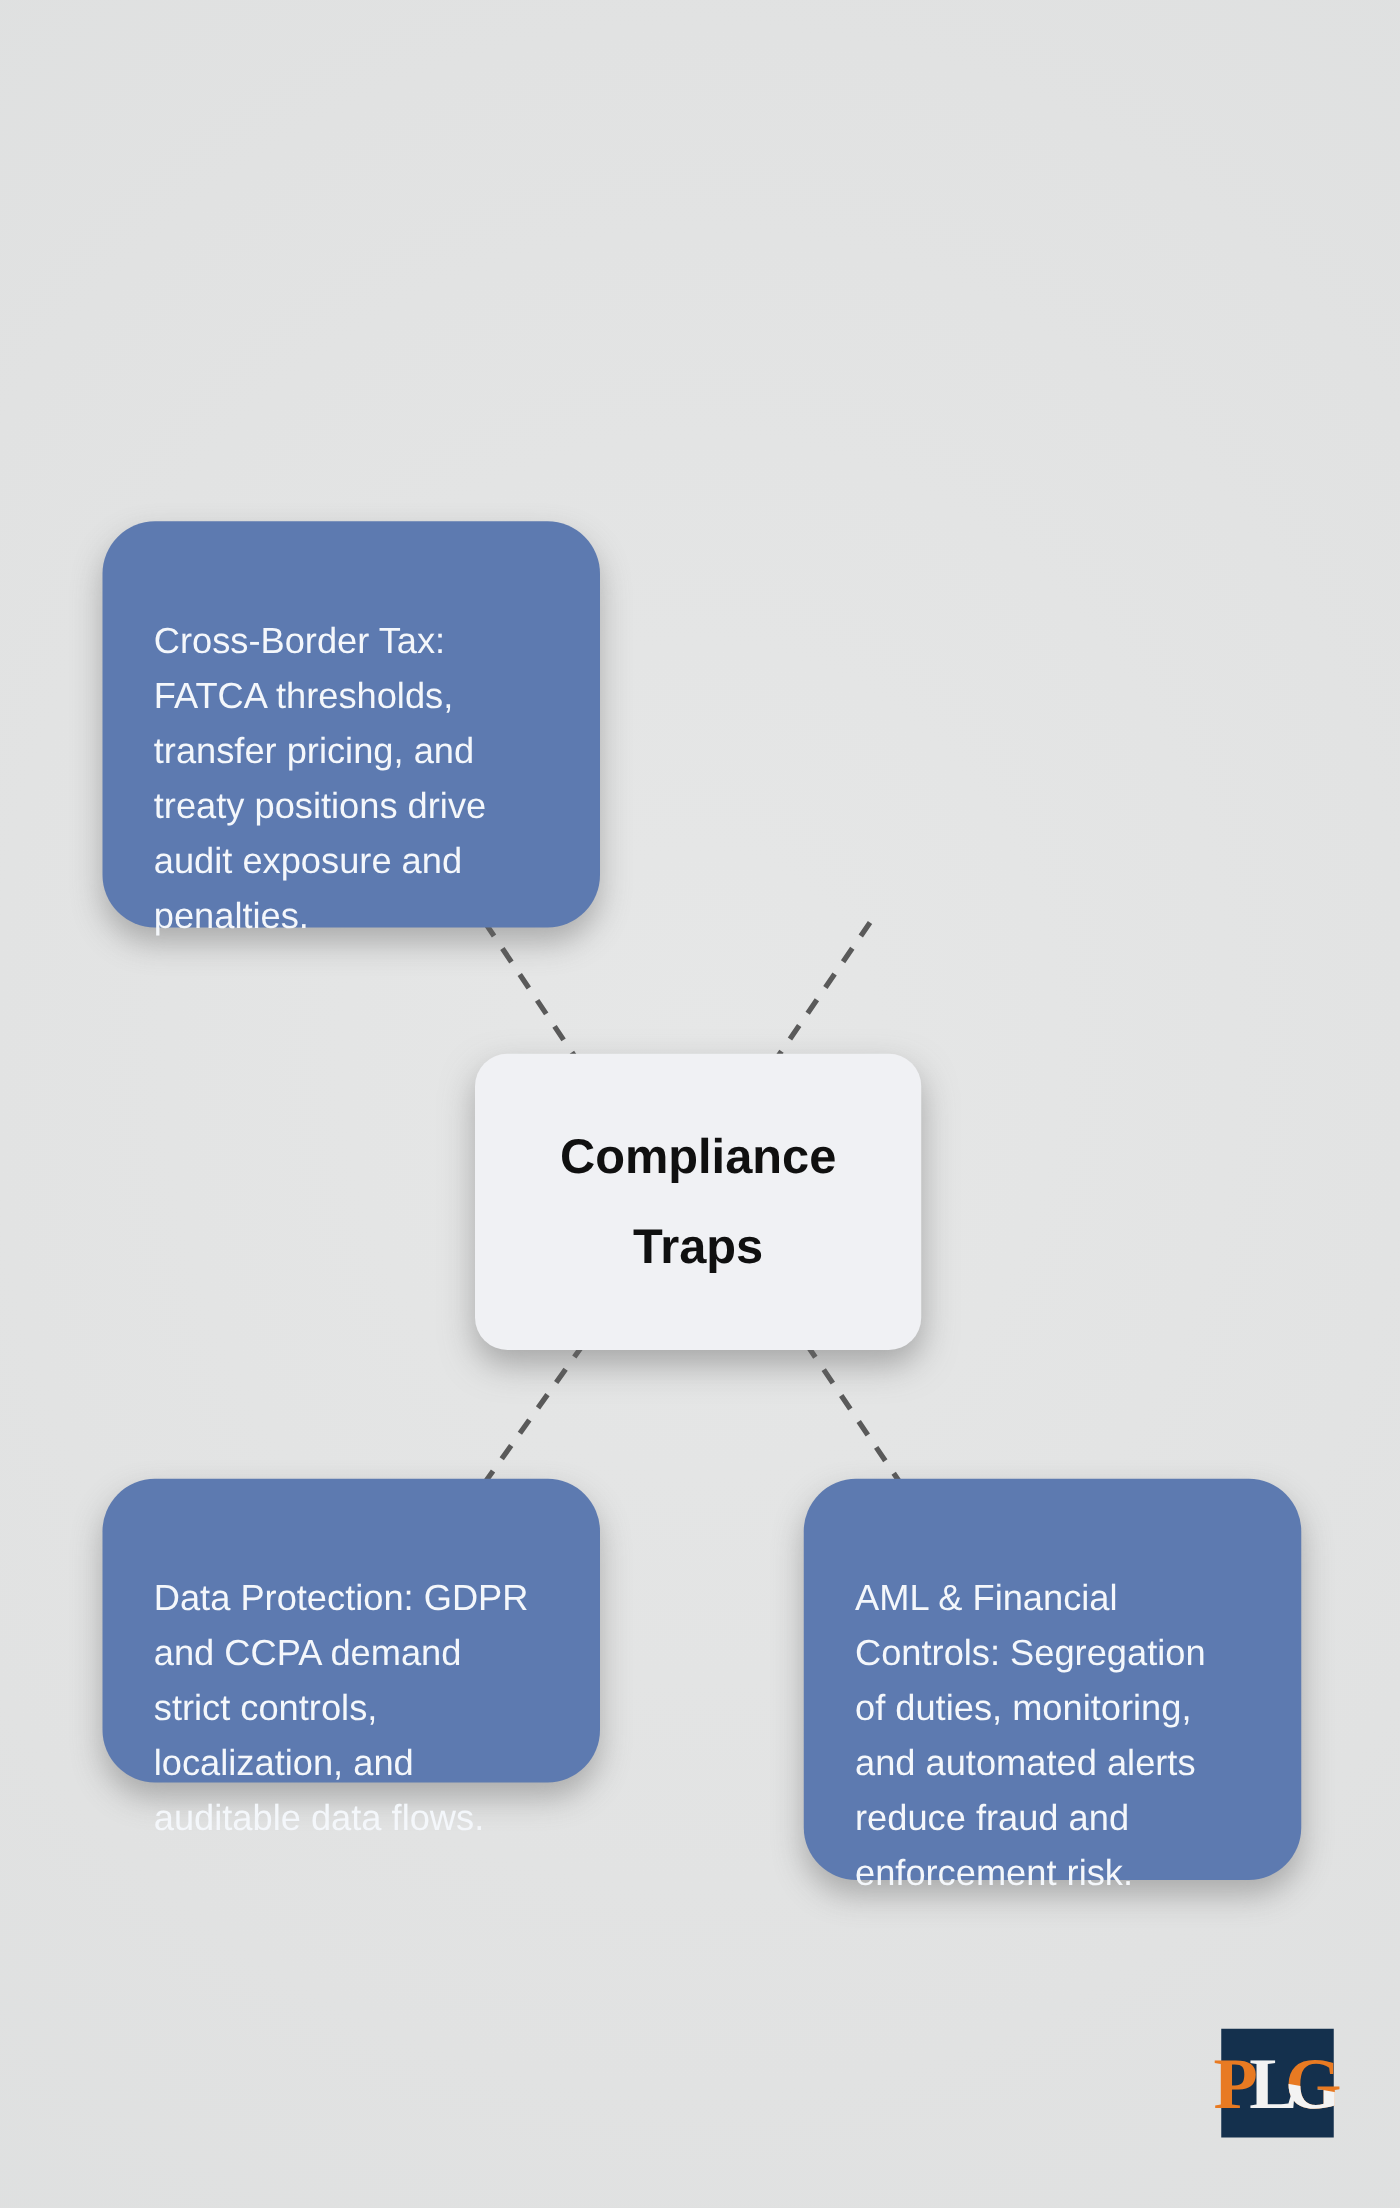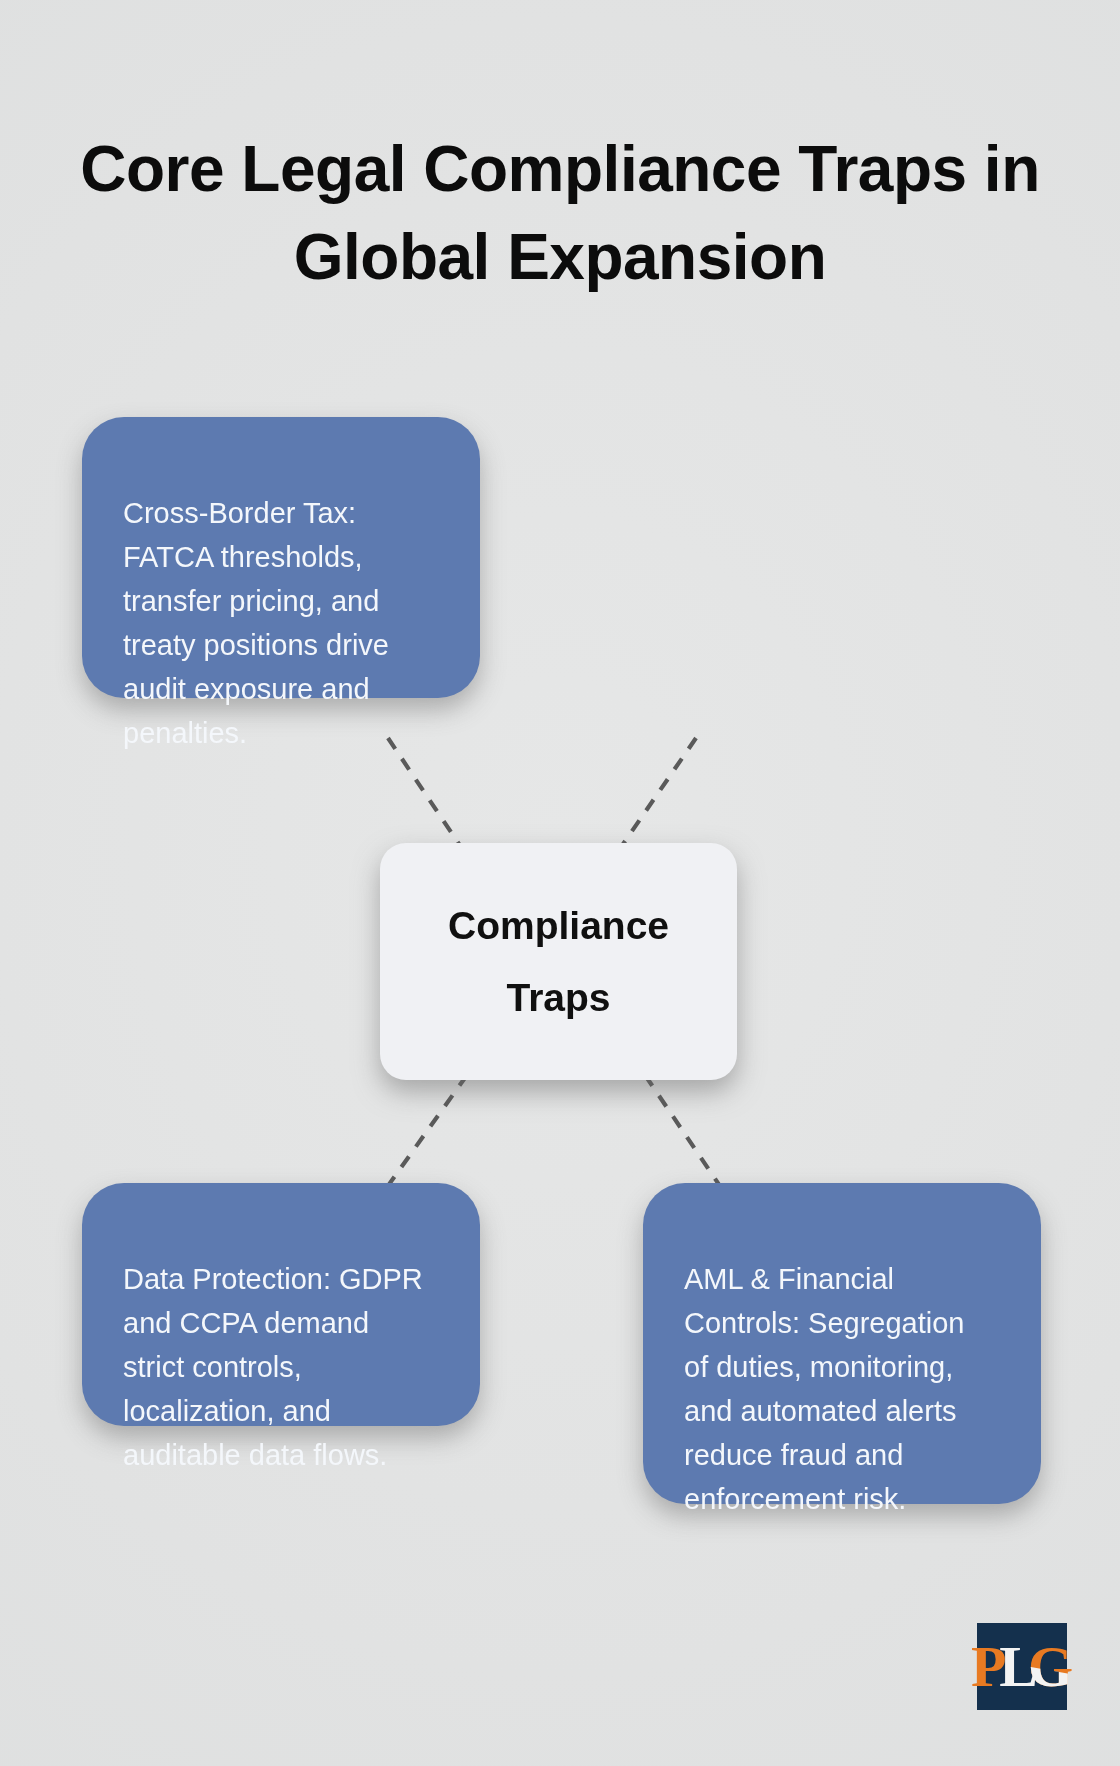--- a/index.html
+++ b/index.html
@@ -41,21 +41,21 @@
     box-sizing: border-box;
     background: #5d7ab0;
     border-radius: 42px;
     box-shadow: 0 12px 24px rgba(105,105,105,0.45);
     color: #f4f7fb;
     font-size: 29px;
     line-height: 44px;
     padding: 30px 34px 30px 41px;
     white-space: pre-line;
   }
-  .card-tl { left: 82px;  top: 417px;  height: 281px; }
+  .card-tl { left: 82px;  top: 417px;  height: 325px; }
   .card-tr { left: 643px; top: 417px;  height: 325px; }
   .card-bl { left: 82px;  top: 1183px; height: 243px; }
   .card-br { left: 643px; top: 1183px; height: 321px; }
   .center-node {
     position: absolute;
     left: 380px; top: 843px;
     width: 357px; height: 237px;
     background: #f0f1f4;
     border-radius: 26px;
     box-shadow: 0 12px 26px rgba(105,105,105,0.5);
@@ -93,22 +93,20 @@
     left: 0; top: 0;
     color: #f3f3f3;
     clip-path: polygon(0 50%, 100% 64%, 100% 100%, 0 100%);
   }
 </style>
 </head>
 <body>
 
 <div class="page">
 
-  <h1 class="title">Core Legal Compliance Traps in
-Global Expansion</h1>
 
   <svg class="connectors" width="1120" height="1766" viewBox="0 0 1120 1766">
     <line x1="388" y1="738" x2="463" y2="850"></line>
     <line x1="696" y1="738" x2="619" y2="850"></line>
     <line x1="467" y1="1075" x2="385" y2="1190"></line>
     <line x1="645" y1="1075" x2="724" y2="1192"></line>
   </svg>
 
   <div class="card card-tl">
     <span>Cross-Border Tax:

